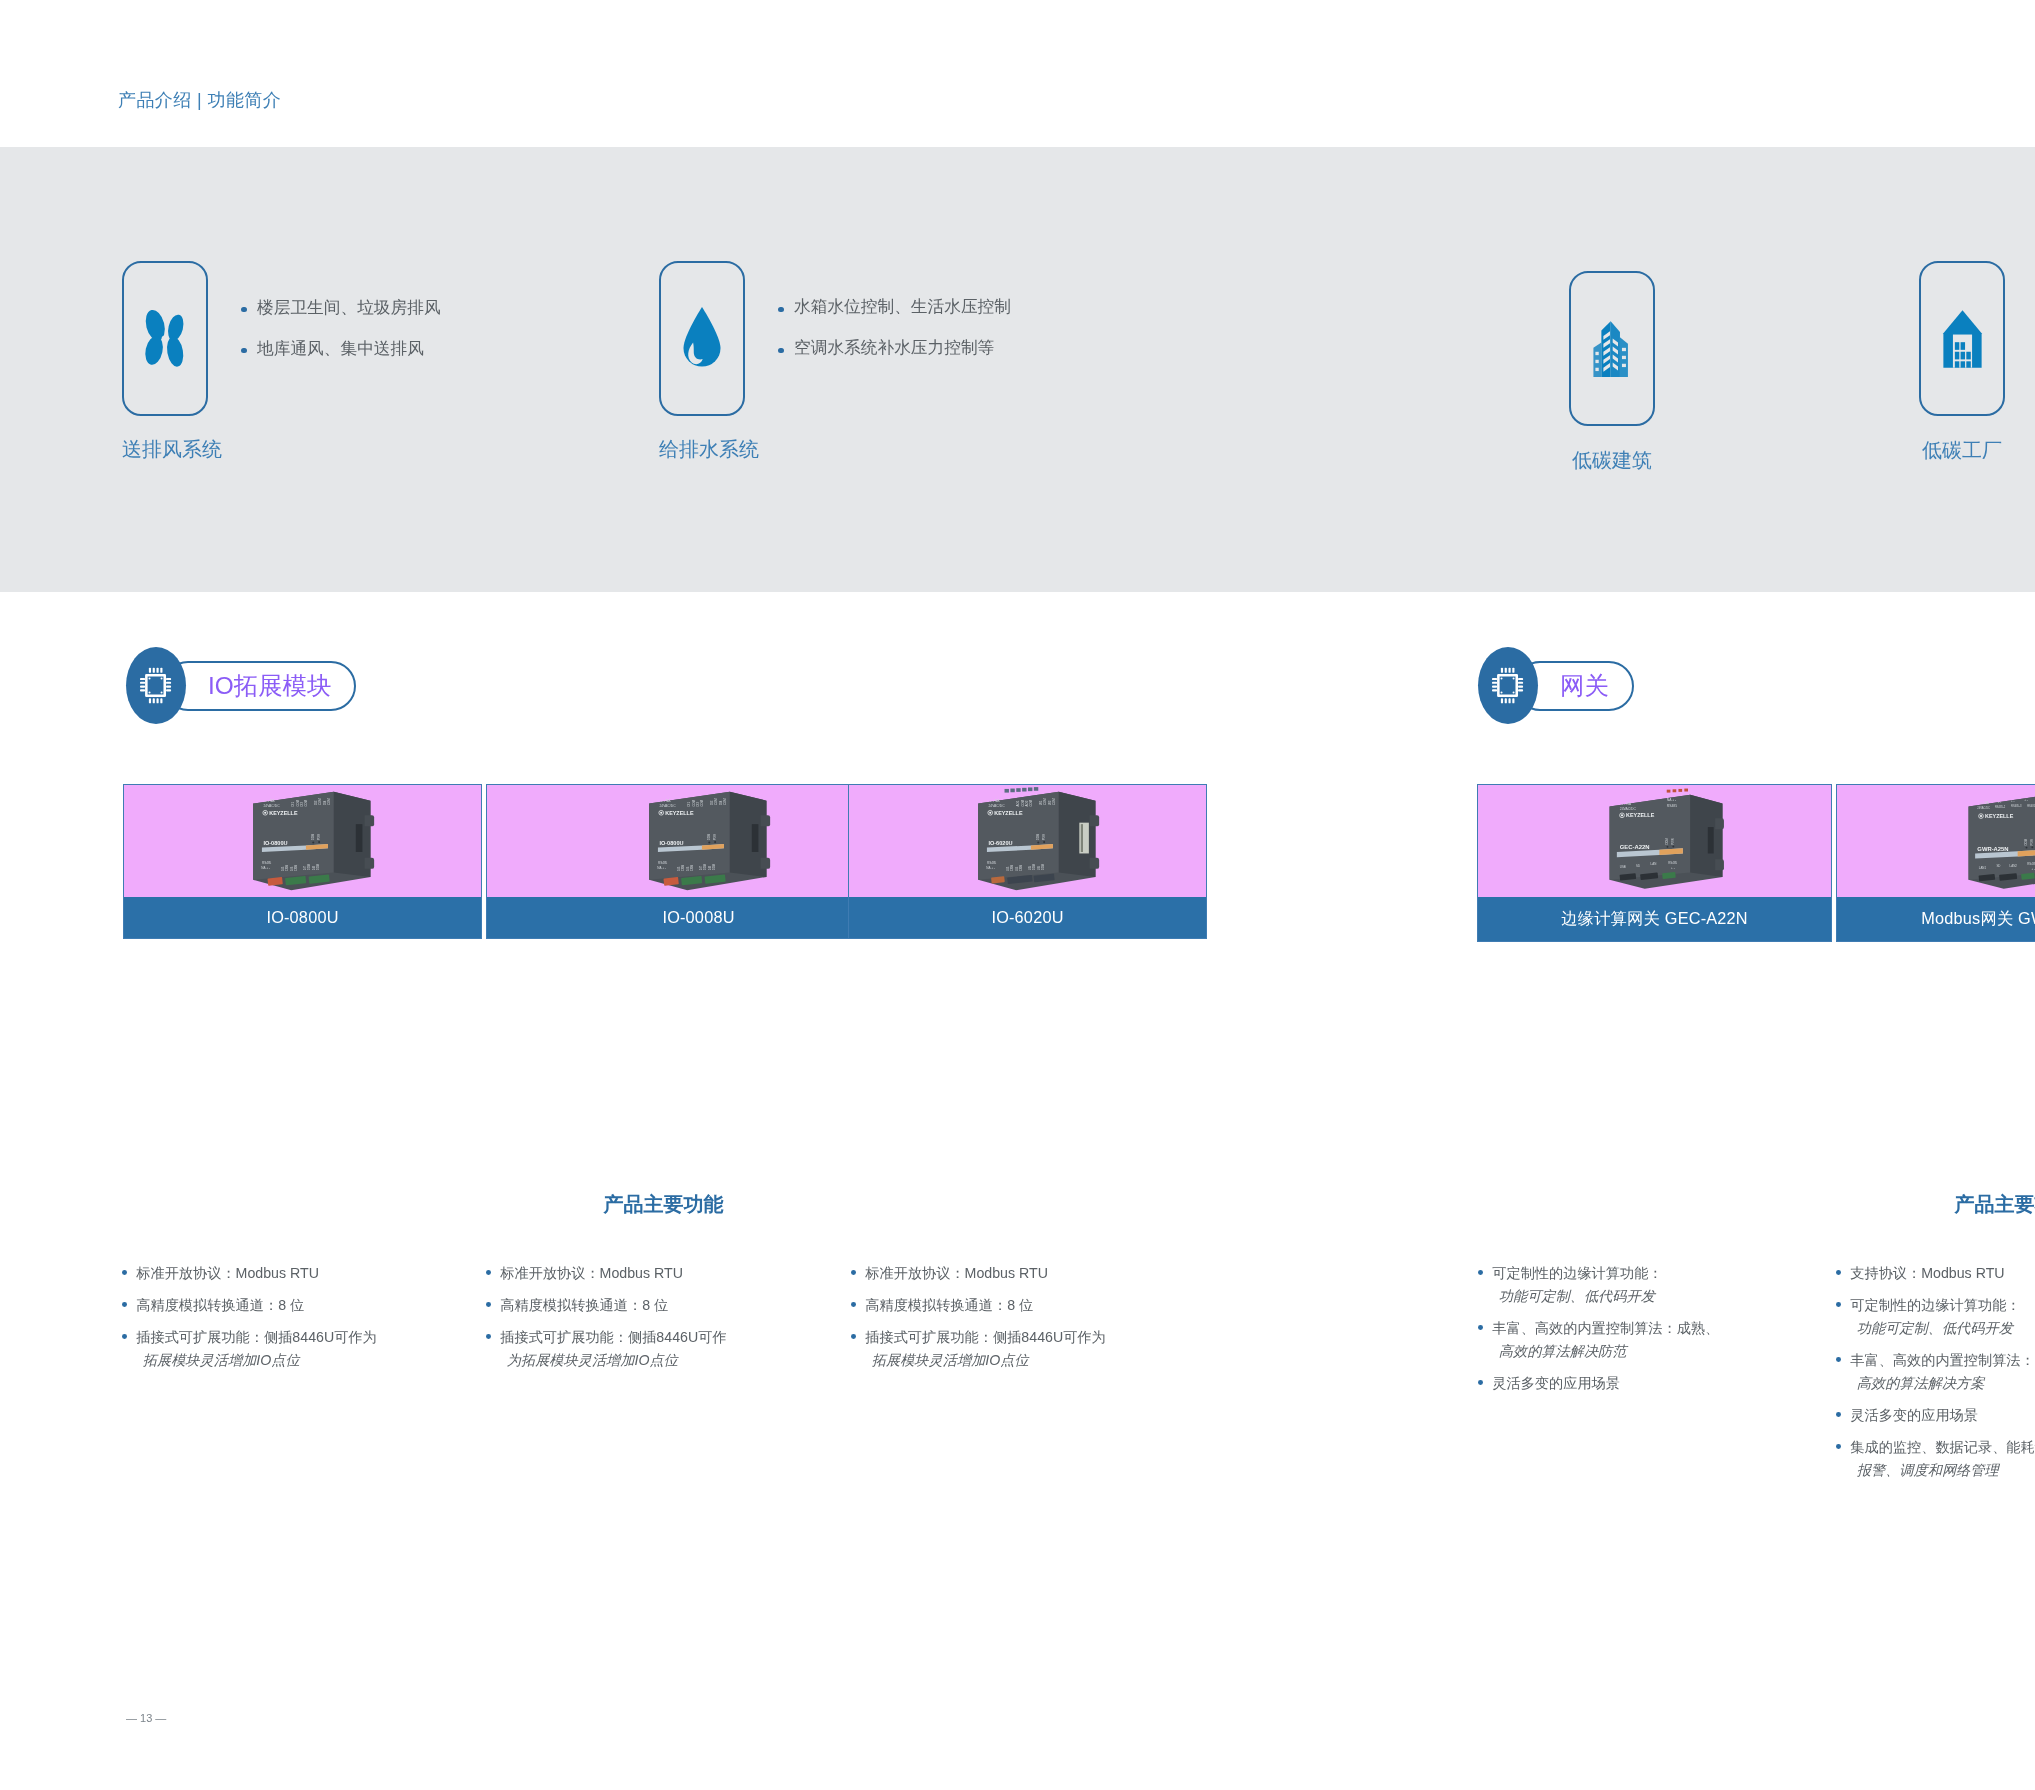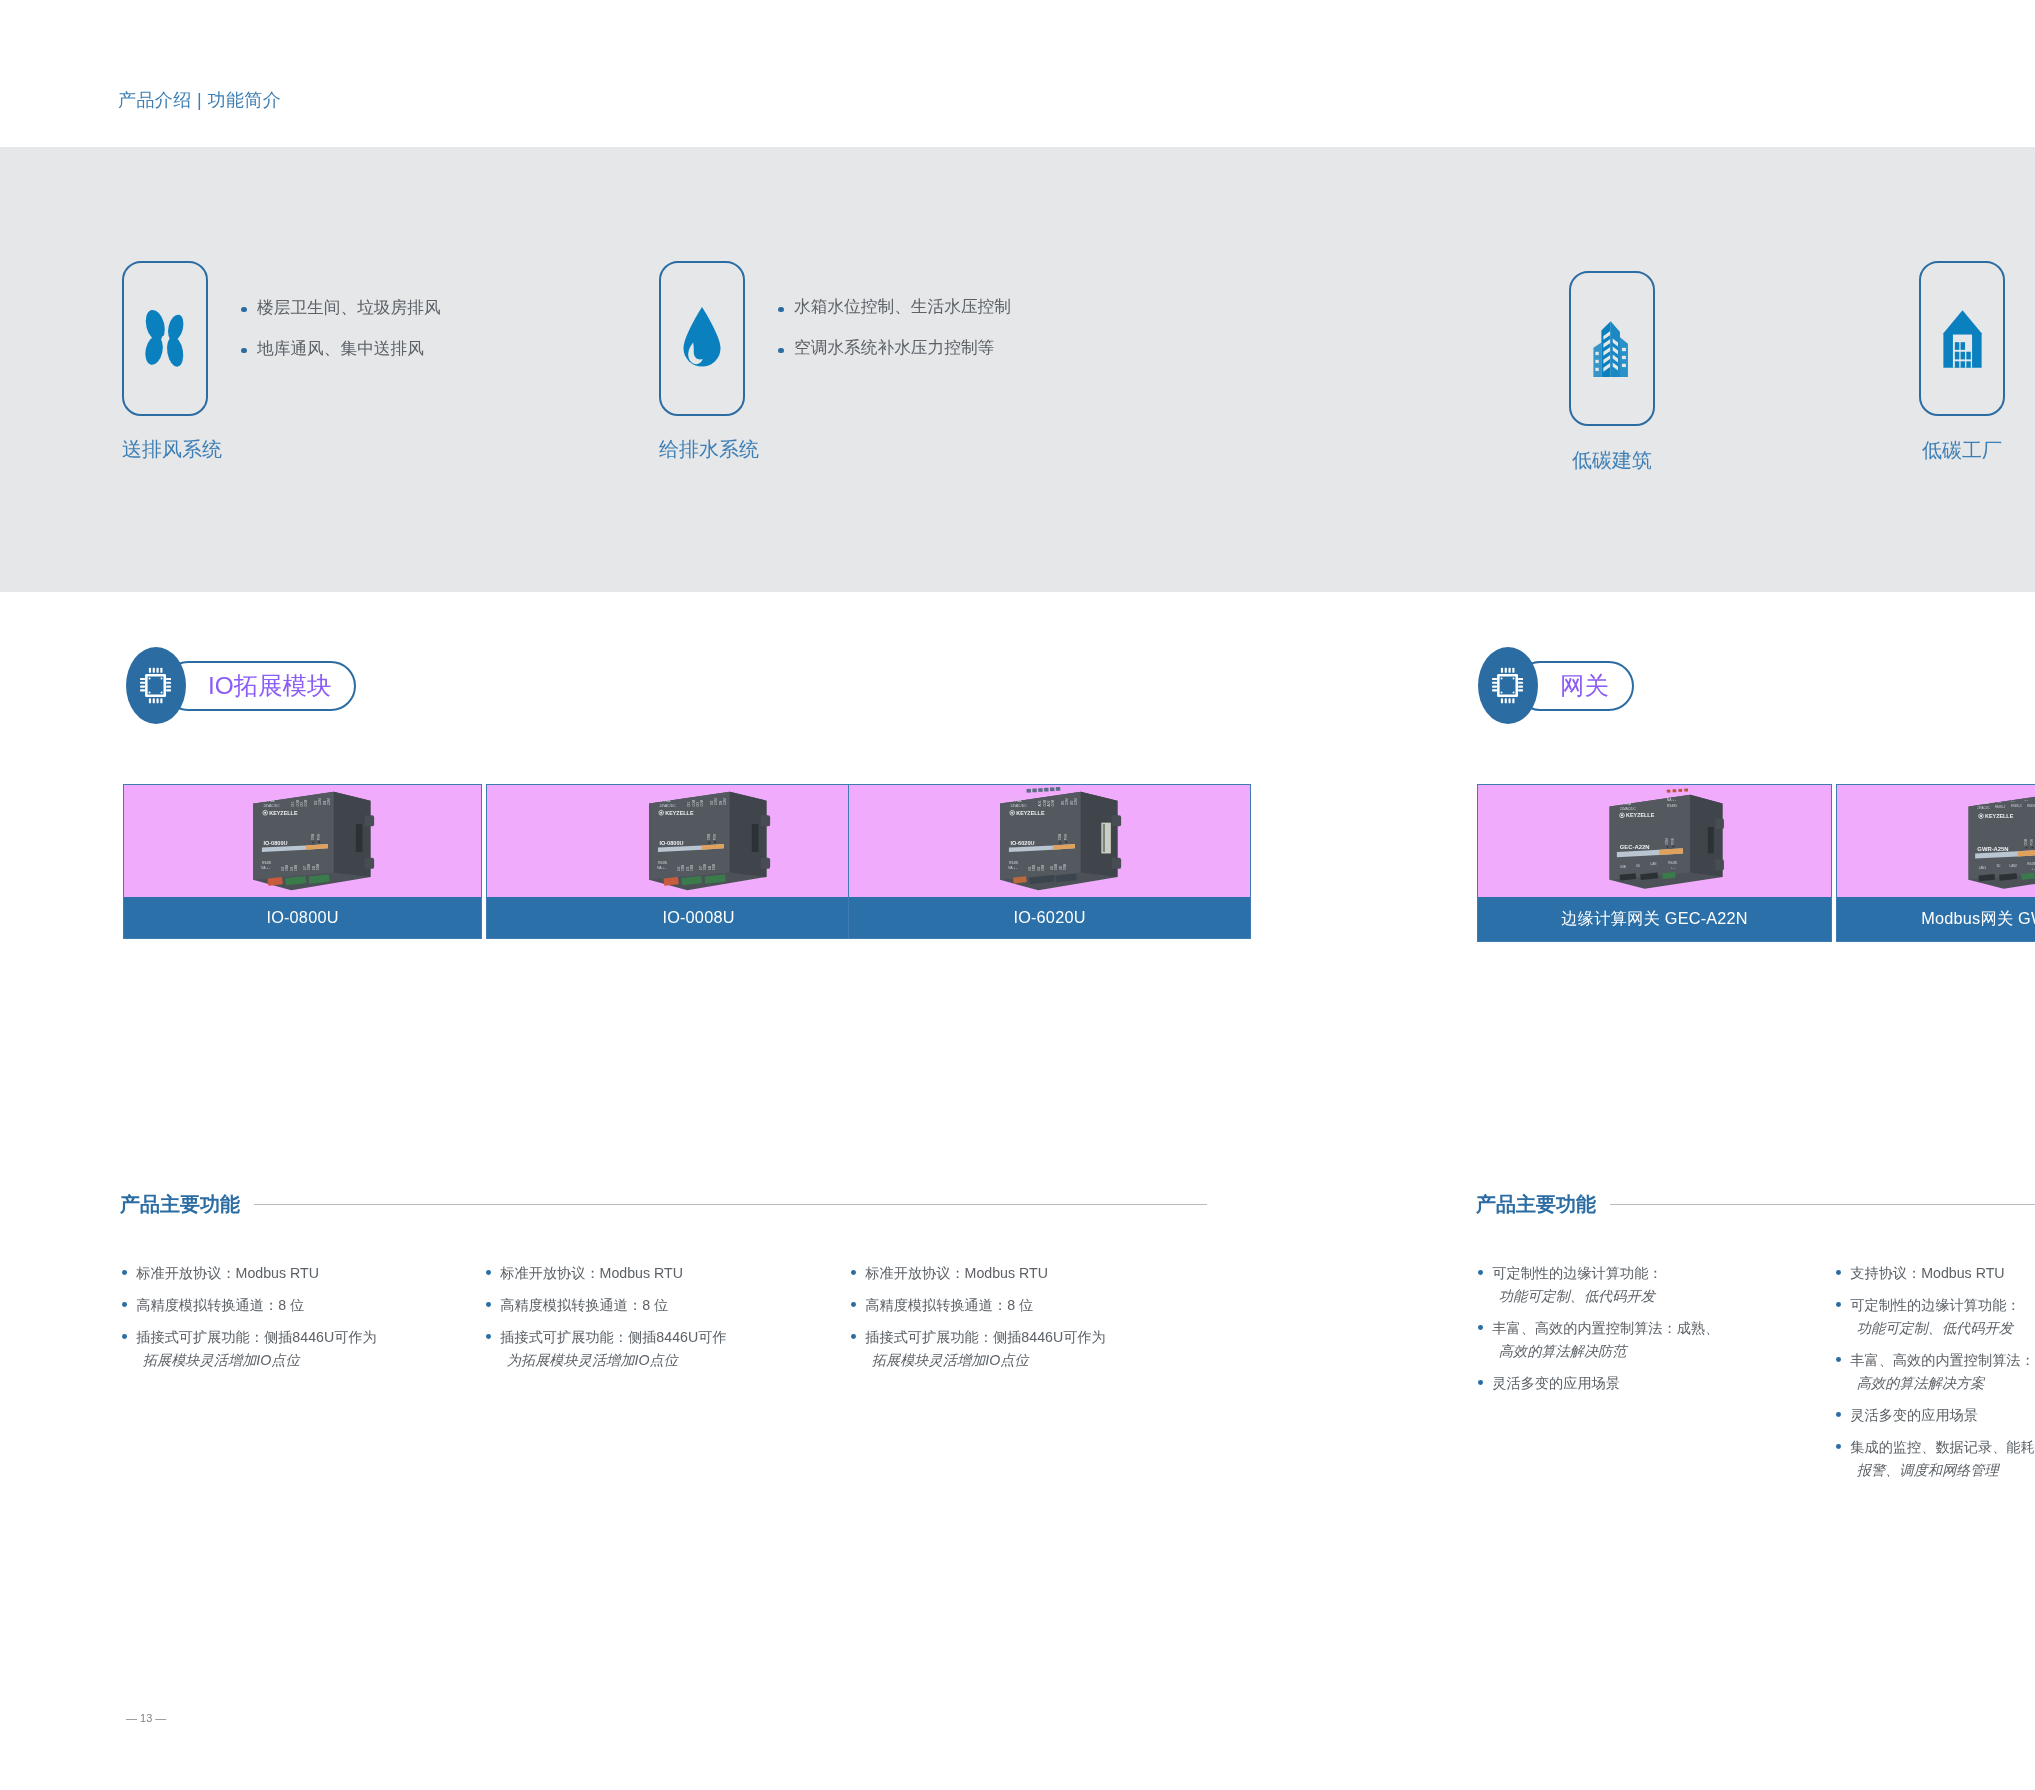--- a/index.html
+++ b/index.html
@@ -76,21 +76,21 @@
     height: 112px; display: flex; align-items: center; justify-content: center;
     overflow: hidden;
   }
   .pcard-cap {
     background: #2b70a8; color: #fff; text-align: center;
     font-size: 16.3px; padding: 10.6px 0 11.4px; white-space: nowrap;
     letter-spacing: 0.2px;
   }
 
   
-  .feat-head { position: absolute; display: flex; align-items: center; }
+  .feat-head { position: absolute; display: flex; align-items: center; flex-direction: column; }
   .feat-head-label { font-size: 20px; font-weight: bold; color: #2b6ca3; white-space: nowrap; }
   .feat-head-rule { height: 1.2px; background: #b9bdc1; margin-left: 14px; }
 
   .feat-col { position: absolute; }
   .feat-col li {
     list-style: none; position: relative; padding-left: 16.3px;
     font-size: 14.2px; color: #5b6166; line-height: 1.62; margin-bottom: 9px;
   }
   .feat-col li::before {
     content: ""; position: absolute; left: 2.4px; top: 7.7px;
@@ -346,21 +346,21 @@
           <rect x="86" y="116" width="28" height="10" rx="1" fill="#3b7a4a" transform="rotate(-6 100 121)"></rect>
           <path d="M162 34 h10 a3 3 0 0 1 3 3 v9 a3 3 0 0 1 -3 3 h-10 z" fill="#474d53"></path>
           <path d="M162 92 h10 a3 3 0 0 1 3 3 v9 a3 3 0 0 1 -3 3 h-10 z" fill="#474d53"></path>
           <rect x="150" y="46" width="9" height="38" fill="#2c3136"></rect>
         </g>
       </svg>
     </div>
     <div class="pcard-cap">IO-0008U</div>
   </div>
 
-  <div class="pcard" style="left:848px; top:784px; width:403px;">
+  <div class="pcard" style="left:848px; top:784px; width:359px;">
     <div class="pcard-img">
       <svg width="228" height="110" viewBox="0 0 300 150">
         <g transform="translate(72,6)">
           <g fill="#5b6d82">
             <rect x="46" y="-2" width="6" height="5"></rect>
               <rect x="54" y="-2.5" width="6" height="5"></rect>
             <rect x="62" y="-3" width="6" height="5"></rect>
               <rect x="70" y="-3.5" width="6" height="5"></rect>
             <rect x="78" y="-4" width="6" height="5"></rect>
               <rect x="86" y="-4.5" width="6" height="5"></rect>

